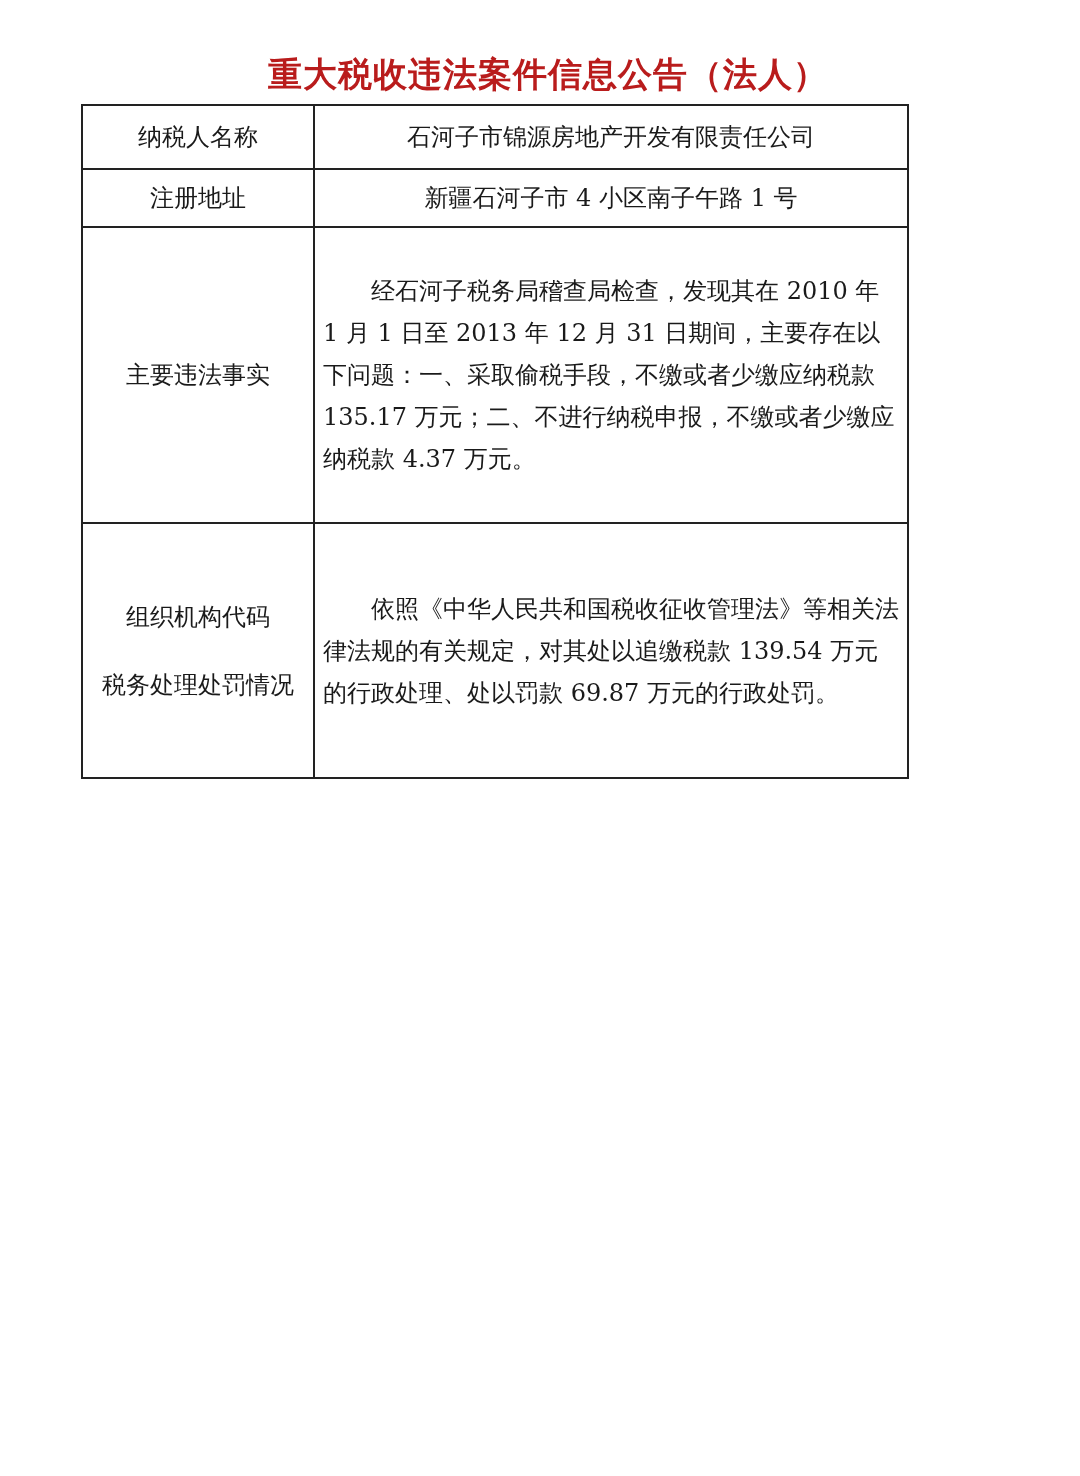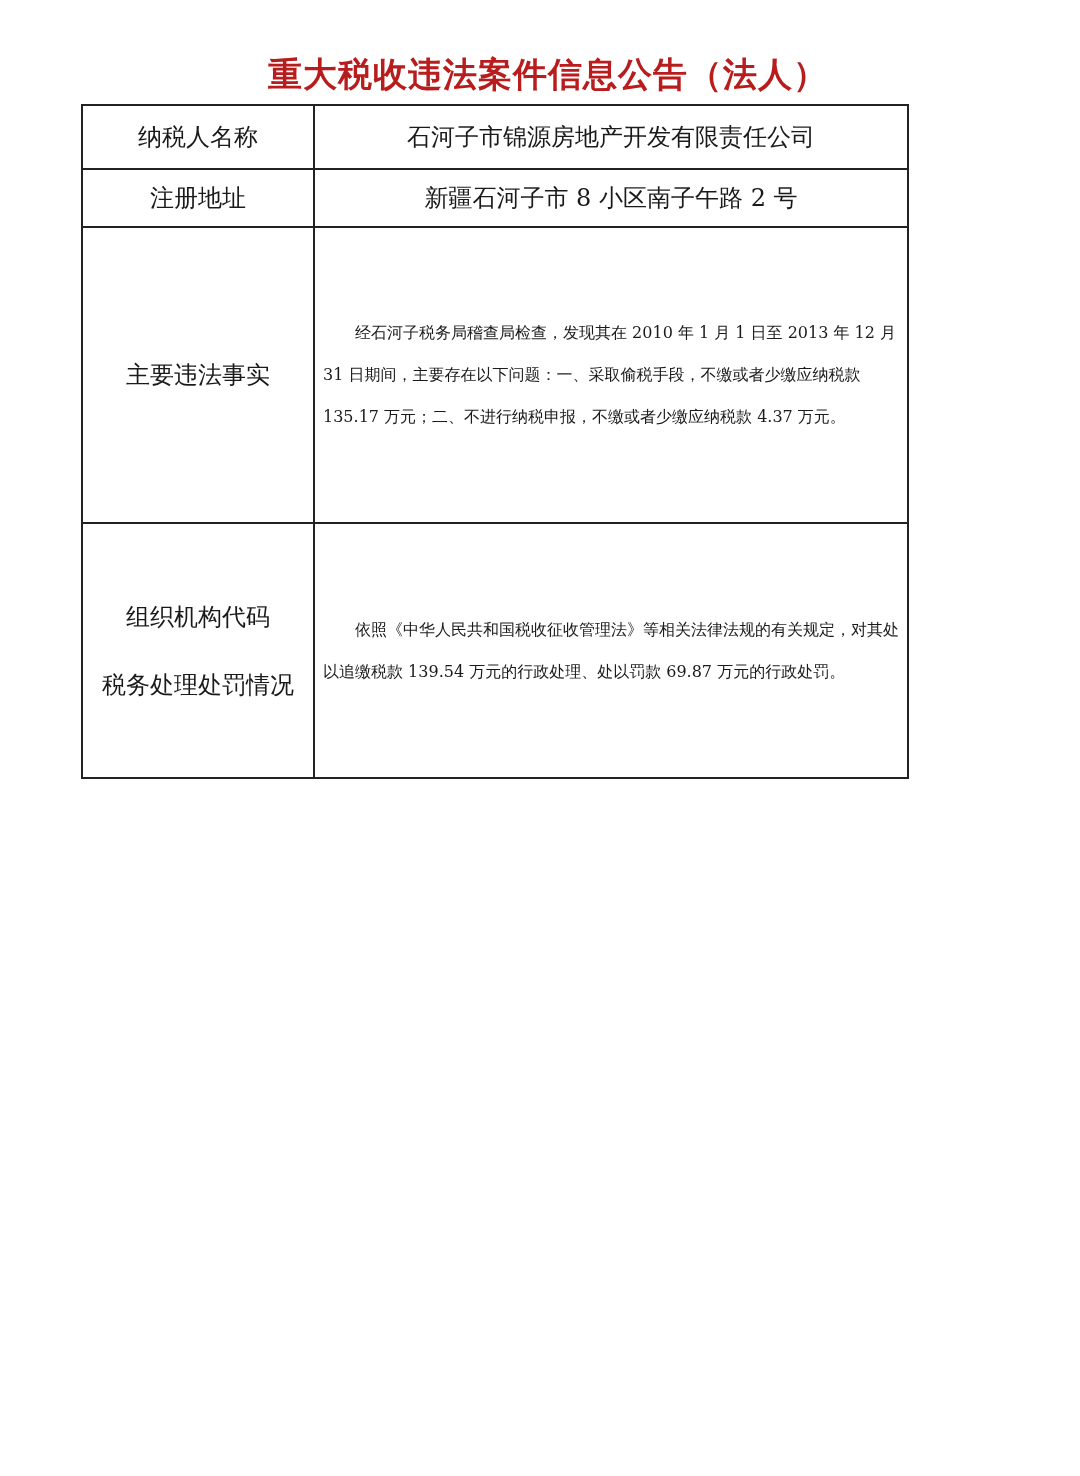--- a/index.html
+++ b/index.html
@@ -7,38 +7,38 @@
          font-family:"DejaVu Serif","Liberation Serif",serif; color:#1a1a1a; }
   .title { position:absolute; left:8px; top:52px; width:1080px; text-align:center;
            font-family:Liberation Serif, serif; font-weight:bold;
            font-size:34px; letter-spacing:1px; color:#b91c1c; }
   table.notice { position:absolute; left:81px; top:104px; width:828px;
            border-collapse:collapse; table-layout:fixed; }
   table.notice td { border:2px solid #222; padding:10px; vertical-align:middle; }
   td.label { width:226px; text-align:center; font-family:"DejaVu Sans","Liberation Sans",sans-serif;
              font-size:24px; line-height:37px; padding:0 2px !important; }
   td.value { text-align:center; font-size:24px; line-height:36px; }
-  td.para { text-align:left; font-size:16px; line-height:42px; padding:0 8px !important; }
+  td.para { text-align:left; font-size:24px; line-height:42px; padding:0 8px !important; }
   .para p { margin:0; text-indent:2em; }
   .law-label { line-height:92px; }
 </style>
 </head>
 <body>
 
 <div class="title">重大税收违法案件信息公告（法人）</div>
 
 <table class="notice">
   <tbody>
       <tr style="height:64px">
     <td class="label">纳税人名称</td>
     <td class="value">石河子市锦源房地产开发有限责任公司</td>
   </tr>
   <tr style="height:49px">
     <td class="label">注册地址</td>
-    <td class="value">新疆石河子市 8 小区南子午路 2 号</td>
+    <td class="value">新疆石河子市 4 小区南子午路 1 号</td>
   </tr>
   <tr style="height:296px">
     <td class="label">主要违法事实</td>
     <td class="para">
           <p>经石河子税务局稽查局检查，发现其在 2010 年 1 月 1 日至 2013 年 12 月 31 日期间，主要存在以下问题：一、采取偷税手段，不缴或者少缴应纳税款 135.17 万元；二、不进行纳税申报，不缴或者少缴应纳税款 4.37 万元。</p>
         </td>
   </tr>
   <tr style="height:255px">
     <td class="label law-label">
       <div style="line-height:46px">组织机构代码</div>

